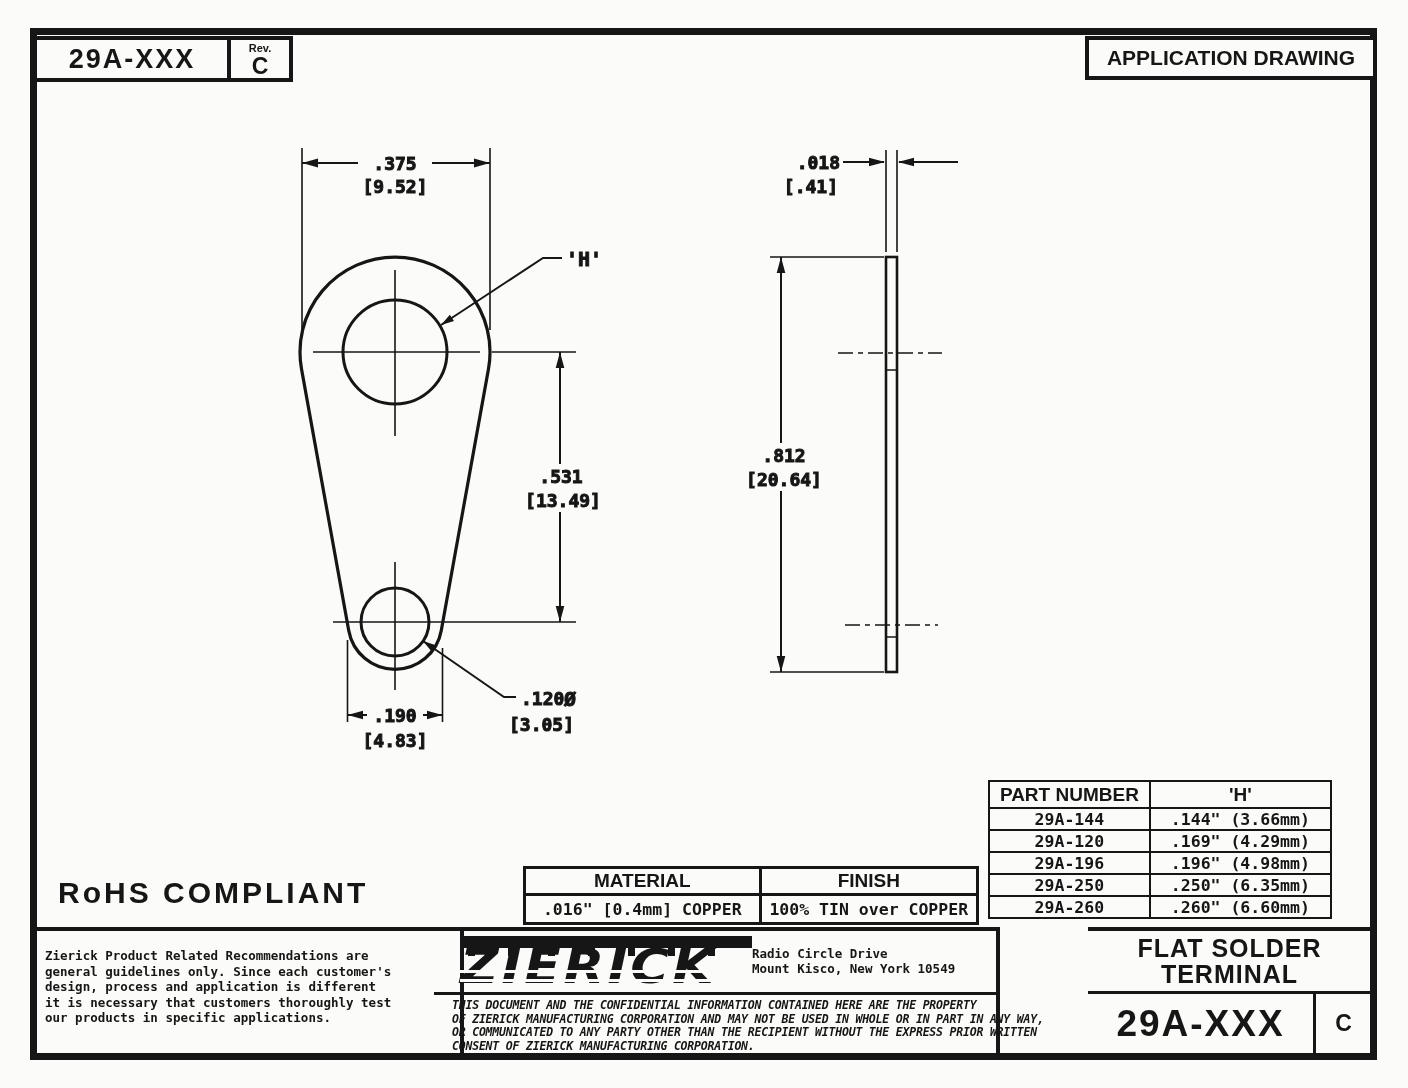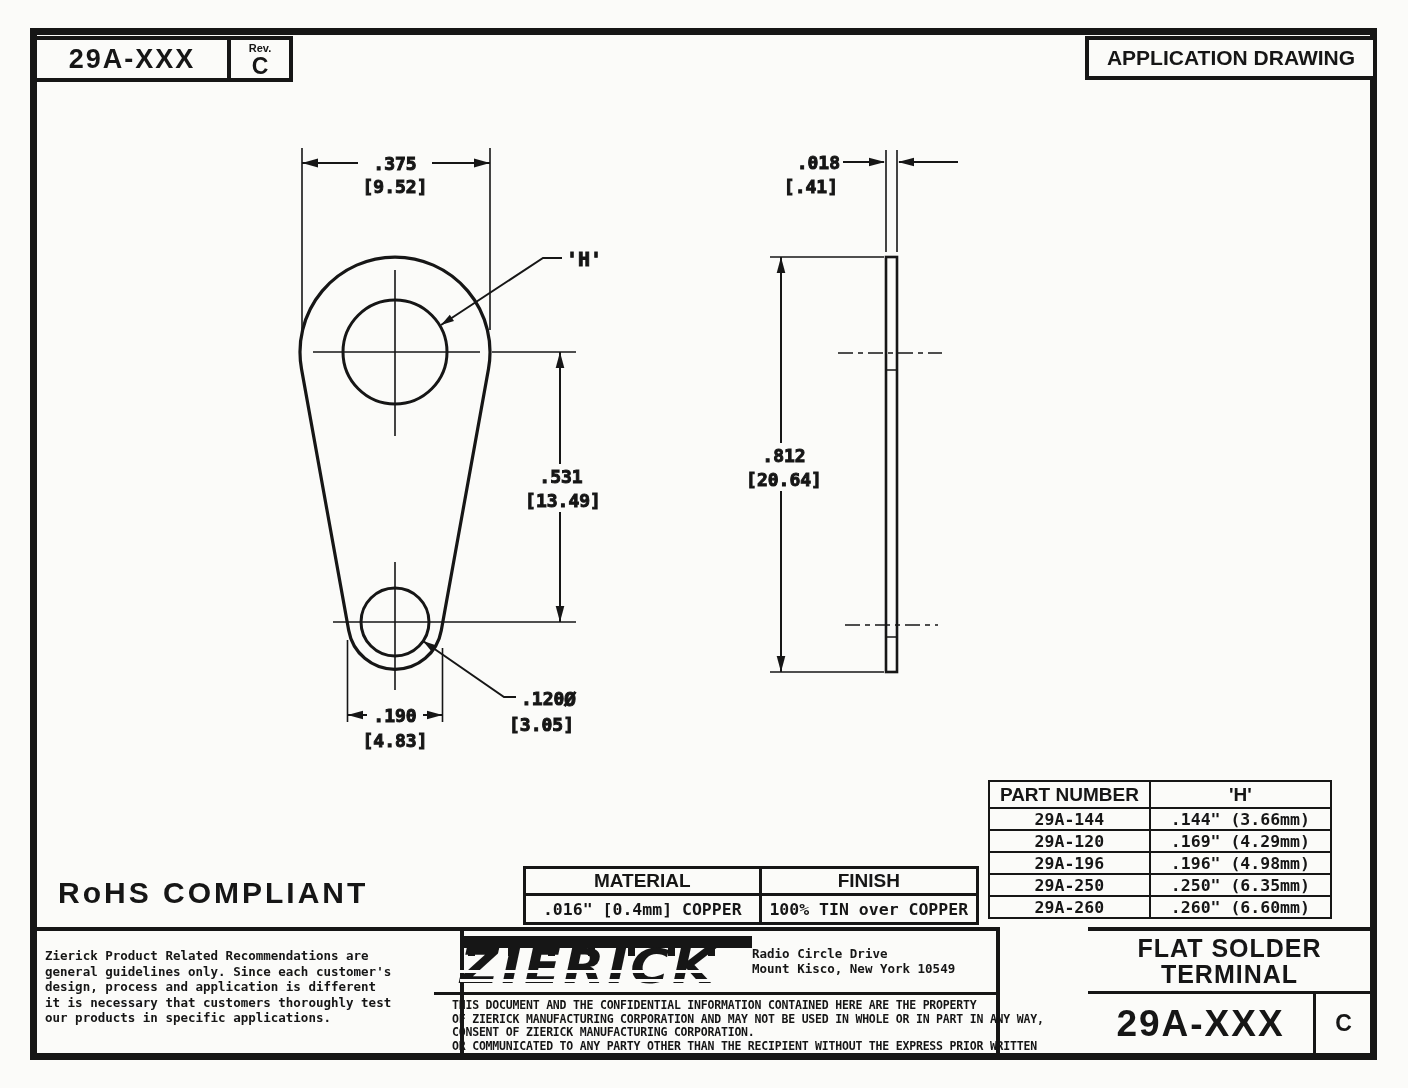--- a/index.html
+++ b/index.html
@@ -99,21 +99,21 @@
   .logo-text{
     position:absolute;left:2px;top:9px;font-size:52px;font-weight:900;font-style:italic;
     font-family:"DejaVu Sans","Liberation Sans",sans-serif;letter-spacing:3px;
     transform:scaleX(1.02) scaleY(0.92);transform-origin:left top;line-height:1;
   }
   .logo-slit{position:absolute;background:var(--paper);height:3px;width:292px;left:2px;}
   .addr{position:absolute;left:318px;top:15px;
     font-family:"DejaVu Sans Mono","Liberation Mono",monospace;font-weight:700;
     font-size:12.5px;line-height:15px;white-space:nowrap;}
   .tb-legal{
-    flex:1;border-top:3px solid var(--ink);padding:4px 16px 0 18px;
+    flex:1;border-top:3px solid var(--ink);padding:4px 16px 0 18px;font-style:italic;
   }
   .tb-legal div{
     font-family:"DejaVu Sans Mono","Liberation Mono",monospace;font-weight:700;
     font-size:11.5px;line-height:13.5px;white-space:nowrap;letter-spacing:-0.2px;
   }
   .tb-right{
     position:absolute;left:1088px;top:927px;width:283px;height:126px;
     border-top:4px solid var(--ink);display:flex;flex-direction:column;
   }
   .tb-product{
@@ -300,22 +300,22 @@
         <div class="logo-slit" style="top:45px;"></div>
       </div>
       <div class="addr">
         <div>Radio Circle Drive</div>
         <div>Mount Kisco, New York 10549</div>
       </div>
     </div>
     <div class="tb-legal">
       <div>THIS DOCUMENT AND THE CONFIDENTIAL INFORMATION CONTAINED HERE ARE THE PROPERTY</div>
       <div>OF ZIERICK MANUFACTURING CORPORATION AND MAY NOT BE USED IN WHOLE OR IN PART IN ANY WAY,</div>
+      <div>OR COMMUNICATED TO ANY PARTY OTHER THAN THE RECIPIENT WITHOUT THE EXPRESS PRIOR WRITTEN</div>
       <div>CONSENT OF ZIERICK MANUFACTURING CORPORATION.</div>
-      <div>OR COMMUNICATED TO ANY PARTY OTHER THAN THE RECIPIENT WITHOUT THE EXPRESS PRIOR WRITTEN</div>
     </div>
   </div>
 
   <div class="tb-right">
     <div class="tb-product">
       <div>FLAT SOLDER</div>
       <div>TERMINAL</div>
     </div>
     <div class="tb-pn-row">
       <div class="tb-pn">29A-XXX</div>

